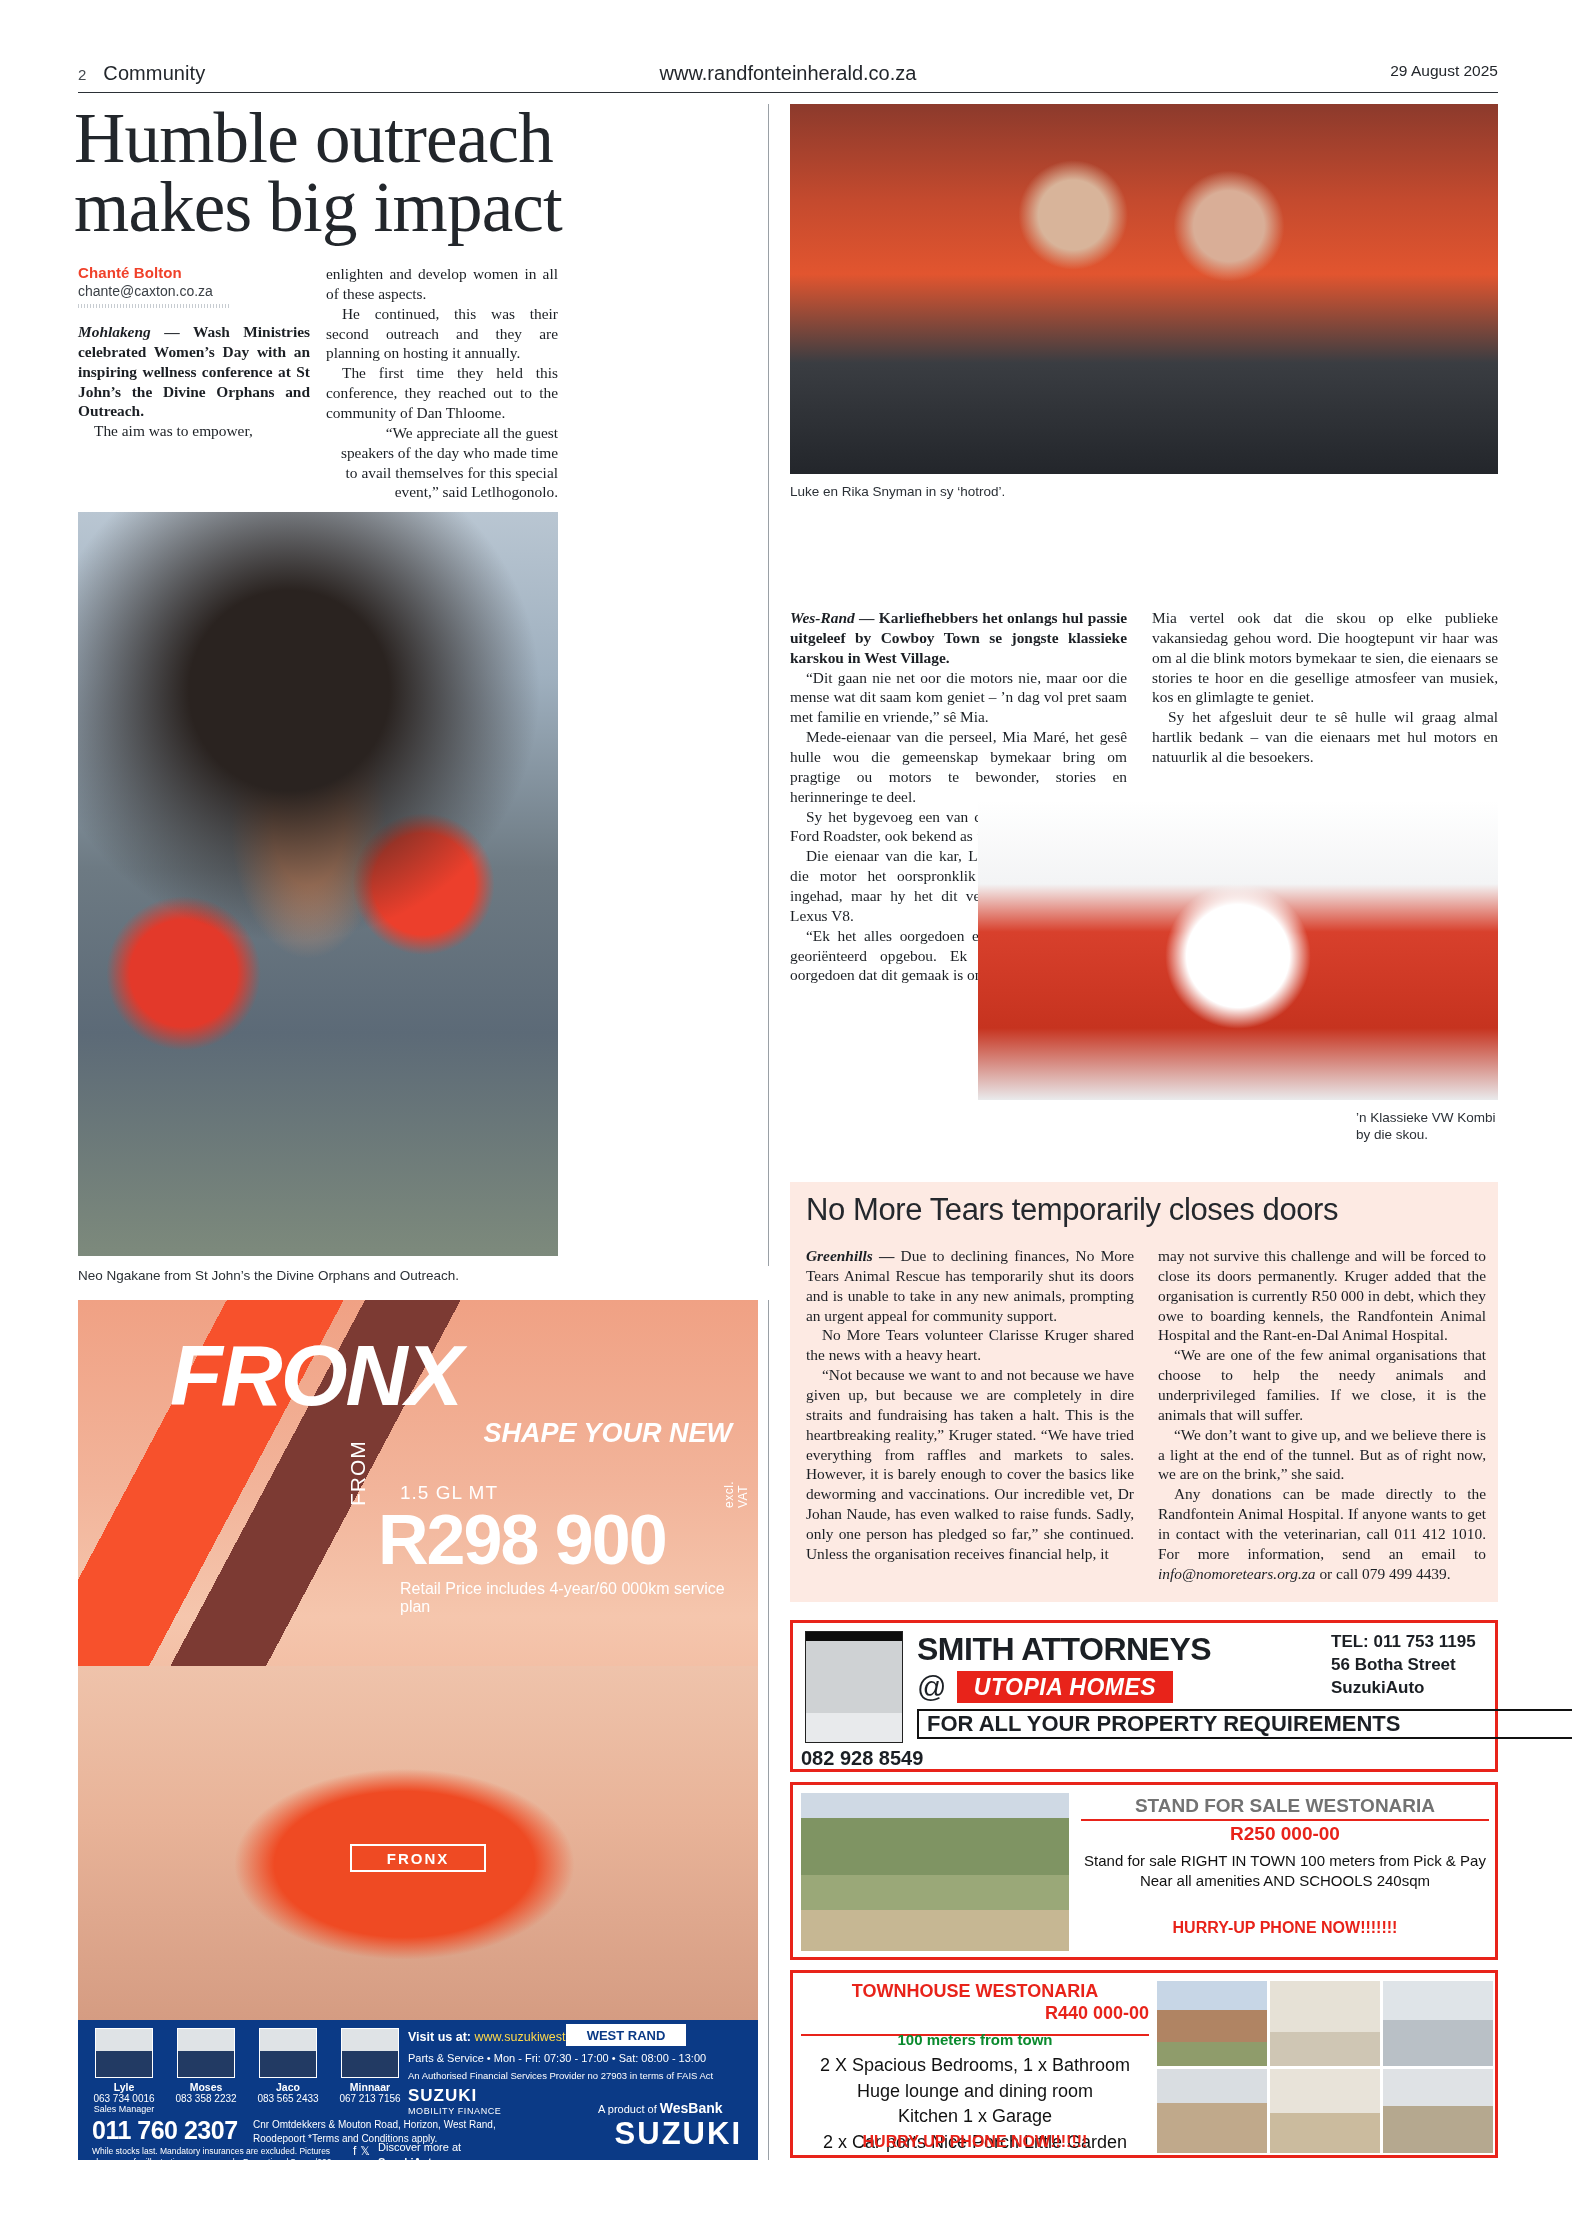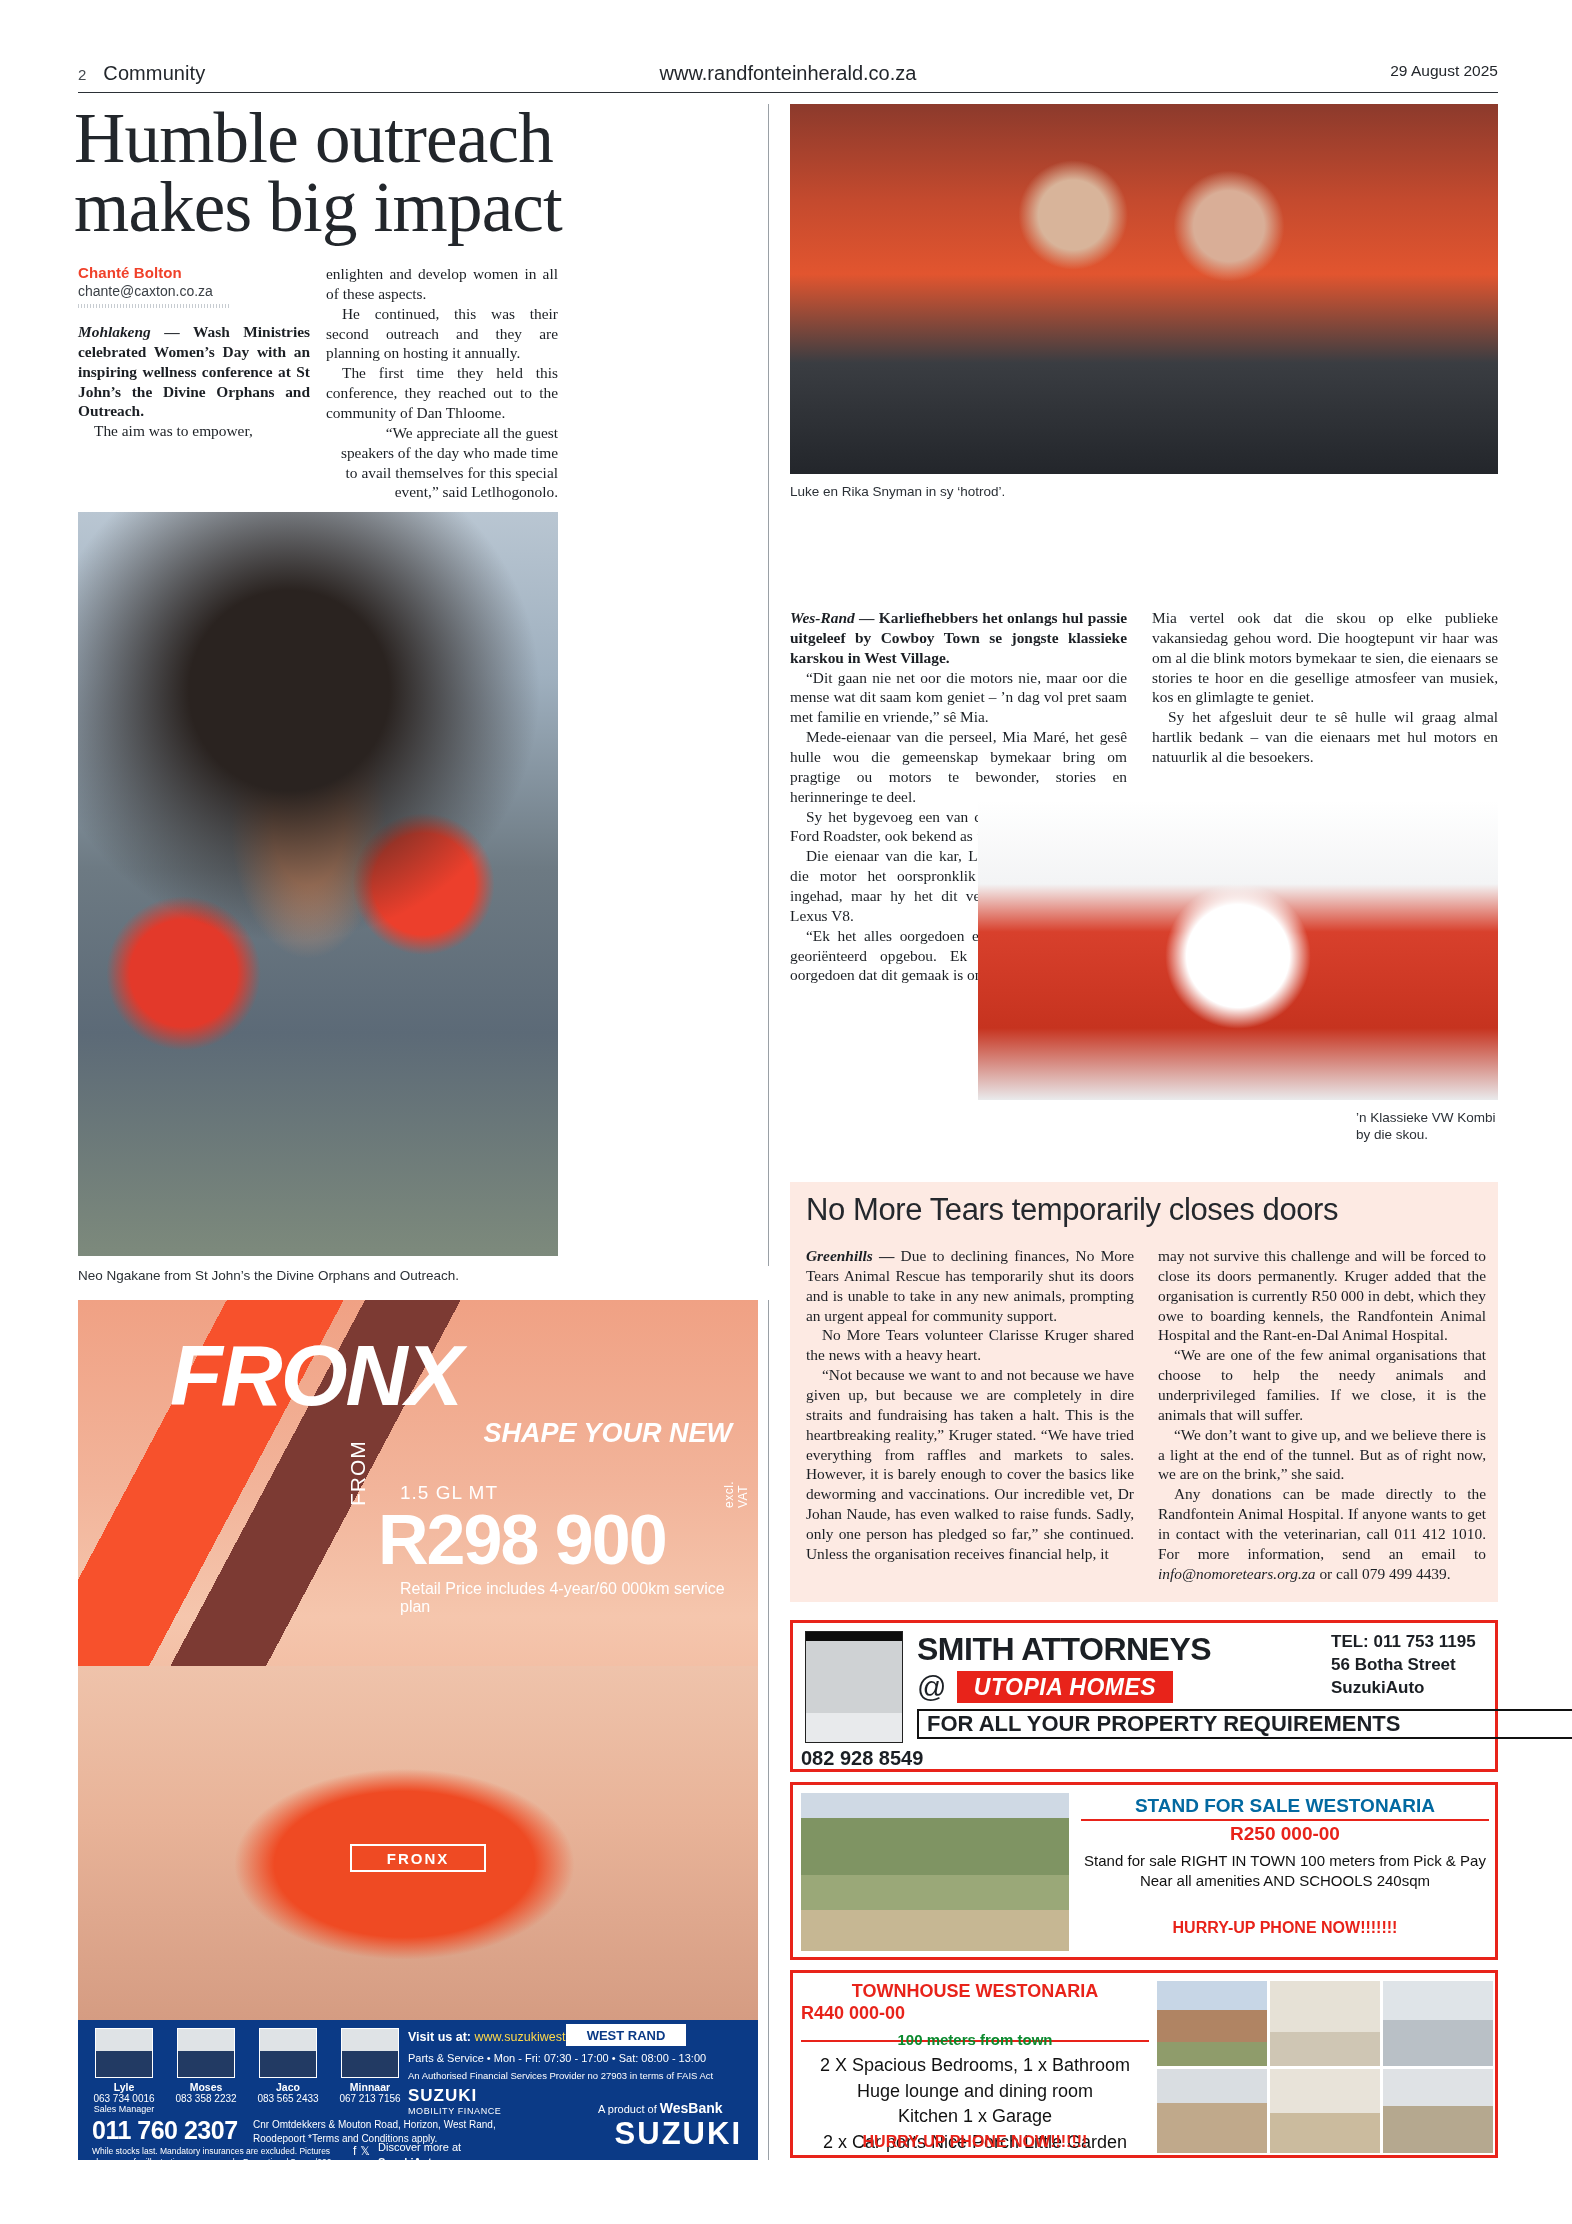--- a/index.html
+++ b/index.html
@@ -263,38 +263,38 @@
   .stand {
     position: absolute; left: 790px; top: 1782px; width: 708px; height: 178px;
     border: 3px solid #e8231a; background: #ffffff;
     font-family: "Liberation Sans", sans-serif;
   }
   .stand-img {
     position: absolute; left: 8px; top: 8px; width: 268px; height: 158px;
     background: linear-gradient(180deg,#cfd9e4 0 16%,#7f9463 16% 52%,#9aa878 52% 74%,#c6b793 74% 100%);
   }
   .stand-title { position: absolute; left: 288px; top: 10px; width: 408px; text-align: center;
-    font-weight: bold; font-size: 19px; color: #0369a1; border-bottom: 2px solid #e8231a; padding-bottom: 2px; }
+    font-weight: bold; font-size: 19px; color: #737373; border-bottom: 2px solid #e8231a; padding-bottom: 2px; }
   .stand-price { position: absolute; left: 288px; top: 38px; width: 408px; text-align: center;
     font-weight: bold; font-size: 19px; color: #e8231a; }
   .stand-body { position: absolute; left: 288px; top: 66px; width: 408px; text-align: center;
     font-size: 15px; line-height: 1.35; color: #111; }
   .stand-hurry { position: absolute; left: 288px; top: 134px; width: 408px; text-align: center;
     font-weight: bold; font-size: 16px; color: #e8231a; }
 
   
   .town {
     position: absolute; left: 790px; top: 1970px; width: 708px; height: 188px;
     border: 3px solid #e8231a; background: #ffffff;
     font-family: "Liberation Sans", sans-serif;
   }
   .town-title { position: absolute; left: 8px; top: 8px; width: 348px; text-align: center;
     font-weight: bold; font-size: 18px; color: #e8231a; }
-  .town-price { position: absolute; left: 8px; top: 30px; width: 348px; text-align: left;
-    font-weight: bold; font-size: 18px; color: #e8231a; border-bottom: 2px solid #e8231a; padding-bottom: 16px; }
+  .town-price { position: absolute; left: 8px; top: 30px; width: 348px; text-align: right;
+    font-weight: bold; font-size: 18px; color: #e8231a; border-bottom: 2px solid #e8231a; padding-bottom: 10px; }
   .town-sub { position: absolute; left: 8px; top: 58px; width: 348px; text-align: center;
     font-weight: bold; font-size: 15px; color: #0a8a2e; }
   .town-body { position: absolute; left: 8px; top: 80px; width: 348px; text-align: center;
     font-size: 18px; line-height: 1.42; color: #111; }
   .town-hurry { position: absolute; left: 8px; top: 160px; width: 348px; text-align: center;
     font-weight: bold; font-size: 16px; color: #e8231a; }
   .town-imgs { position: absolute; left: 364px; top: 8px; width: 336px; height: 172px;
     display: grid; grid-template-columns: 1fr 1fr 1fr; grid-template-rows: 1fr 1fr; gap: 3px; }
   .town-imgs div { width: 100%; height: 100%; }
   .ti1 { background: linear-gradient(180deg,#c7d6e6 0 34%,#b08463 34% 72%,#8f9c6b 72% 100%); }

